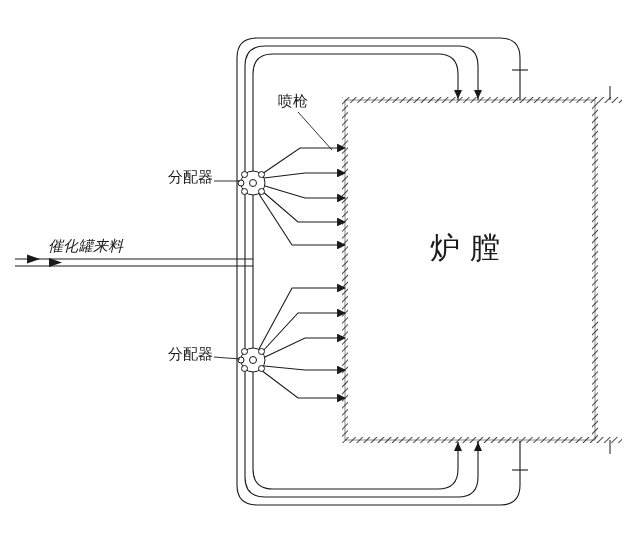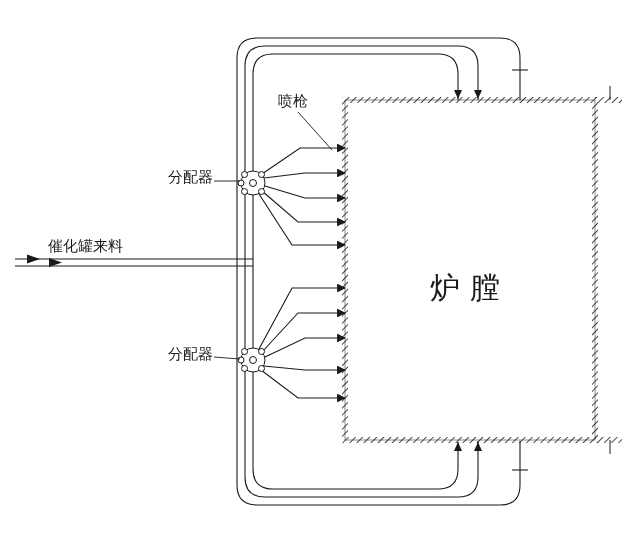--- a/index.html
+++ b/index.html
@@ -112,23 +112,23 @@
       <circle cx="261.5" cy="368.5" r="3" fill="#ffffff"></circle>
     </g>
 
     <g stroke="#1a1a1a" stroke-width="0.9">
       <line x1="298" y1="112" x2="332" y2="150"></line>
       <line x1="214" y1="181" x2="240" y2="181"></line>
       <line x1="214" y1="357" x2="240" y2="359"></line>
     </g>
   </svg>
 
-  <div class="label furnace-label" style="left:400px;top:230px;margin-top:40px;">炉膛</div>
+  <div class="label furnace-label" style="left:400px;top:230px;">炉膛</div>
 
   <div class="label" style="left:278px;top:92px;">喷枪</div>
 
   <div class="label" style="left:168px;top:168px;">分配器</div>
 
   <div class="label" style="left:168px;top:345px;">分配器</div>
 
-  <div class="label" style="left:48px;top:237px;">催化罐来料</div>
+  <div class="label" style="left:48px;top:237px;font-style:italic;">催化罐来料</div>
 
 </div>
 
 </body></html>

